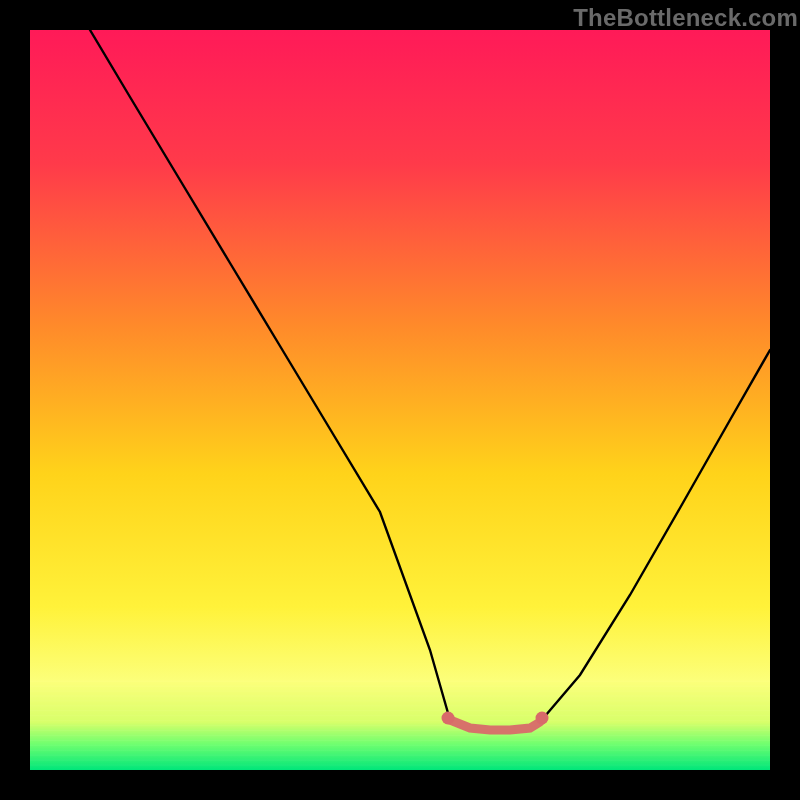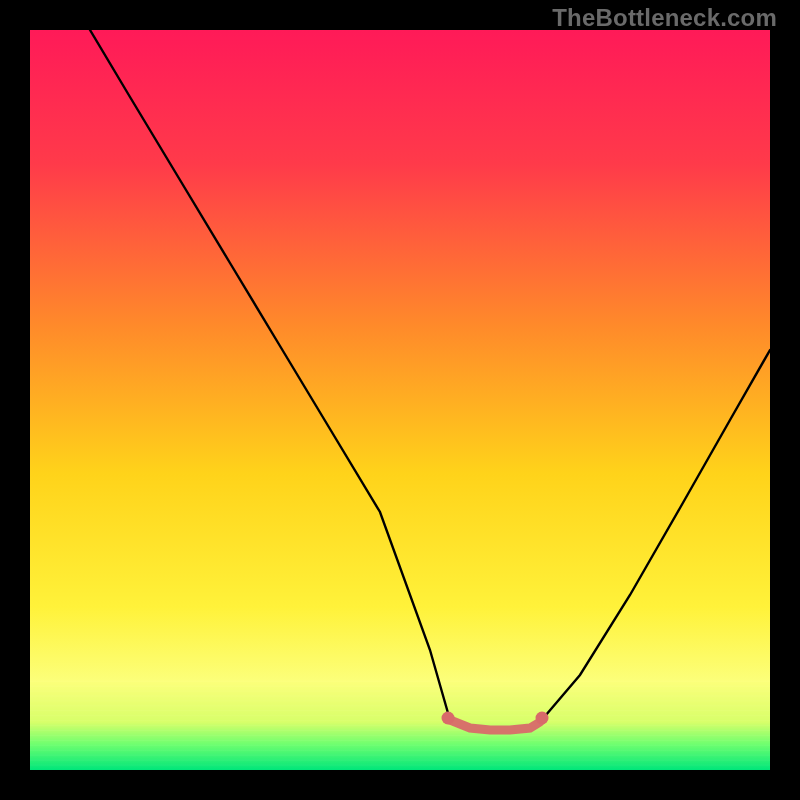--- a/index.html
+++ b/index.html
@@ -22,21 +22,21 @@
     position: absolute;
     left: 30px;
     top: 30px;
     width: 740px;
     height: 740px;
     overflow: hidden;
   }
   .watermark {
     position: absolute;
     top: 4px;
-    right: 23px;
+    right: 2px;
     font-family: Arial, Helvetica, sans-serif;
     font-size: 24px;
     font-weight: 600;
     color: #6a6a6a;
     letter-spacing: 0.2px;
   }
   svg {
     display: block;
   }
 </style>

